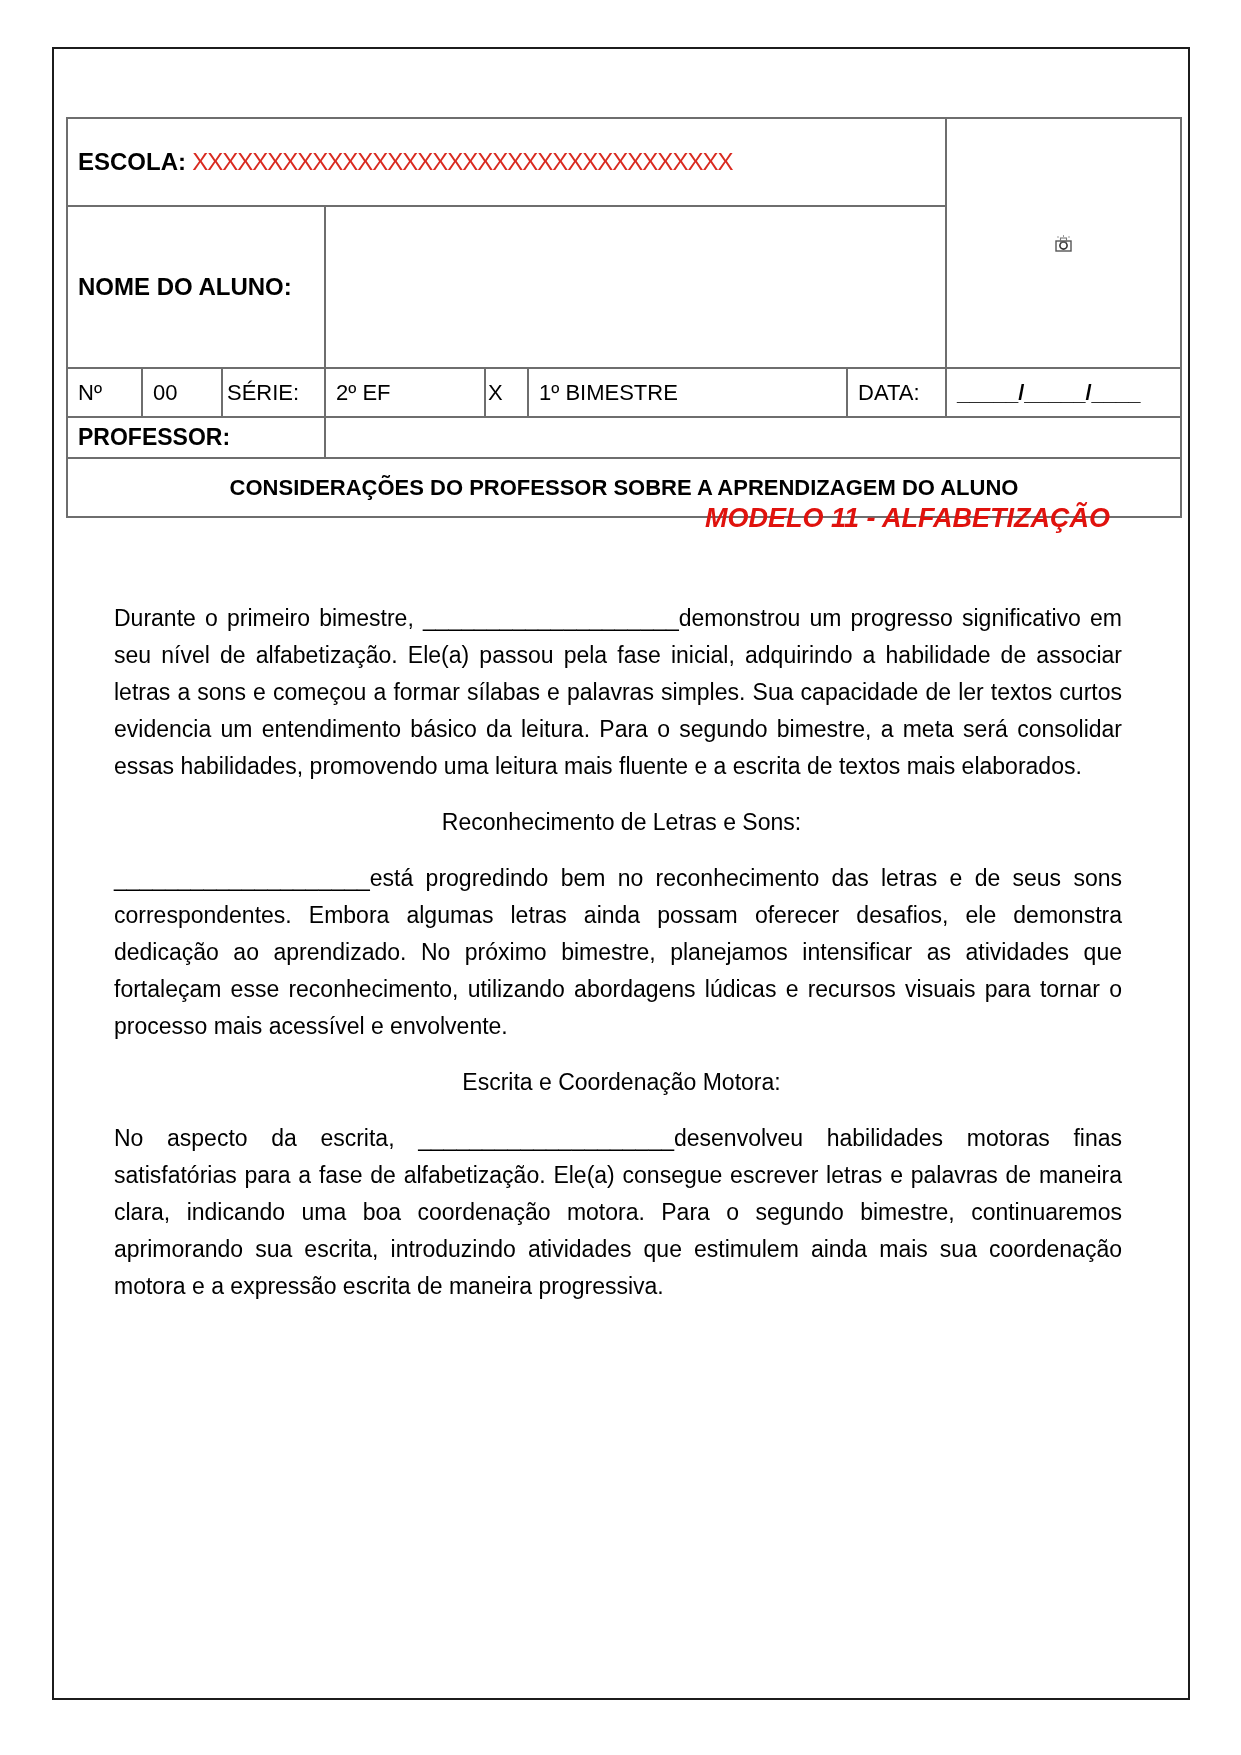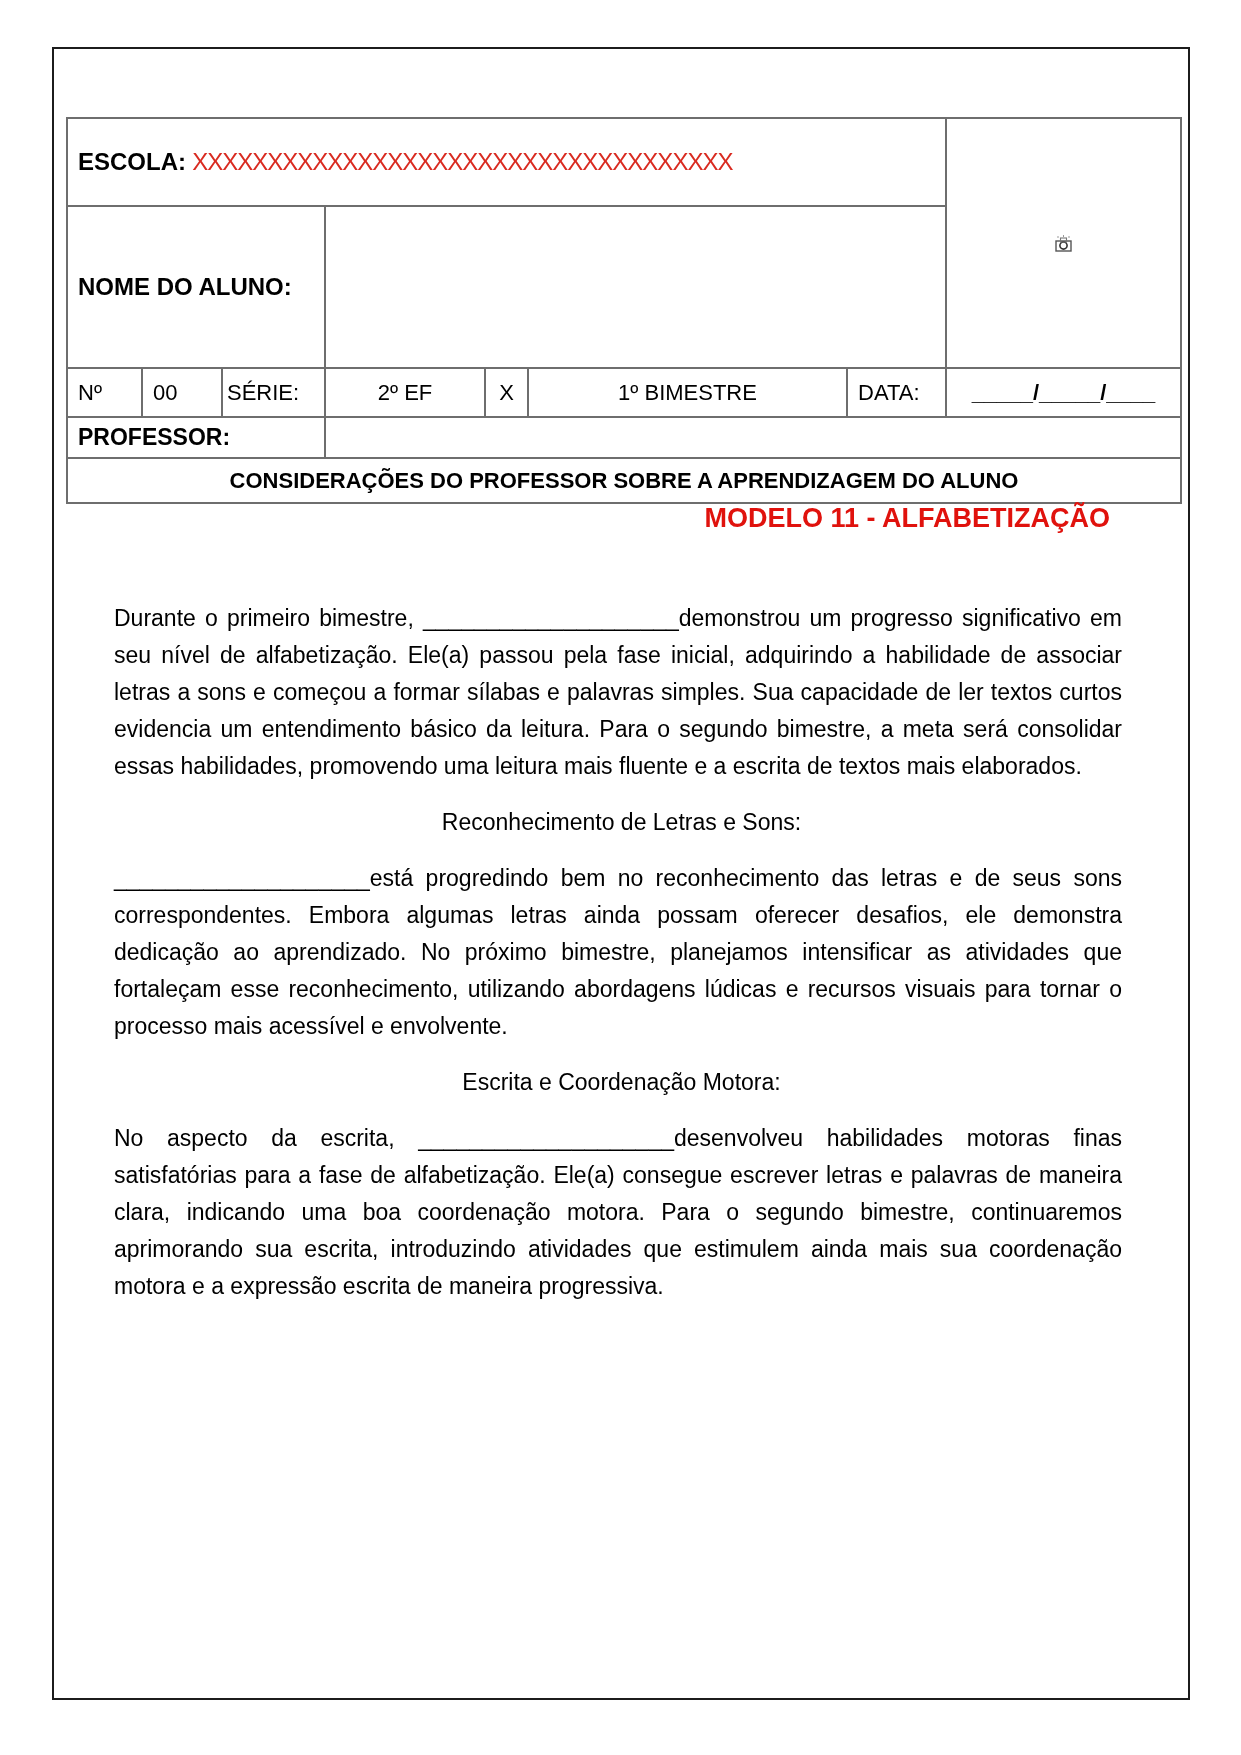--- a/index.html
+++ b/index.html
@@ -27,30 +27,31 @@
   }
   table.form-table td {
     border: 2px solid #6e6e6e;
     padding: 0 10px;
     font-size: 22px;
     vertical-align: middle;
     overflow: hidden;
   }
   .lbl { font-weight: bold; font-size: 24px; }
   .red { color: var(--red-x, #d92b21); letter-spacing: -1px; font-size: 24px; }
-  .c { text-align: center; }
+  .c { text-align: left; }
   .logo-cell { text-align: center; vertical-align: middle; }
   .considerations { text-align: center; font-weight: bold; font-size: 23px; white-space: nowrap; }
   .modelo-title {
     position: absolute;
     top: 503px; left: 66px; width: 1044px;
     text-align: right;
     font-weight: bold;
     font-size: 27px;
     color: var(--red-title, #e0120d);
+    font-style: italic;
   }
   .body-text {
     position: absolute;
     left: 105px; top: 600px; width: 1017px;
     font-size: 23px;
     line-height: 37px;
   }
   .body-text p { margin: 0 0 19px 9px; text-align: justify; }
   .body-text .subheading { margin: 0 0 19px 16px; text-align: center; }
   .crest-icon svg { display: inline-block; vertical-align: middle; }
@@ -105,21 +106,21 @@
       <td class="c">1º BIMESTRE</td>
       <td>DATA:</td>
       <td class="c" style="font-weight:bold; letter-spacing:0;">_____/_____/____</td>
     </tr>
     <tr style="height:41px">
       <td colspan="3" style="white-space:nowrap;border-radius:18px;">
         <span class="lbl" style="font-size:23px;">PROFESSOR:</span>
       </td>
       <td colspan="5"></td>
     </tr>
-    <tr style="height:45px">
+    <tr style="height:59px">
       <td colspan="8" class="considerations">CONSIDERAÇÕES DO PROFESSOR SOBRE A APRENDIZAGEM DO ALUNO</td>
     </tr>
   </tbody>
     </table>
 
   <div class="modelo-title">MODELO 11 - ALFABETIZAÇÃO</div>
 
   <div class="body-text">
     <p>Durante o primeiro bimestre, ____________________demonstrou um progresso significativo em seu nível de alfabetização. Ele(a) passou pela fase inicial, adquirindo a habilidade de associar letras a sons e começou a formar sílabas e palavras simples. Sua capacidade de ler textos curtos evidencia um entendimento básico da leitura. Para o segundo bimestre, a meta será consolidar essas habilidades, promovendo uma leitura mais fluente e a escrita de textos mais elaborados.</p>
     <div class="subheading">Reconhecimento de Letras e Sons:</div>

